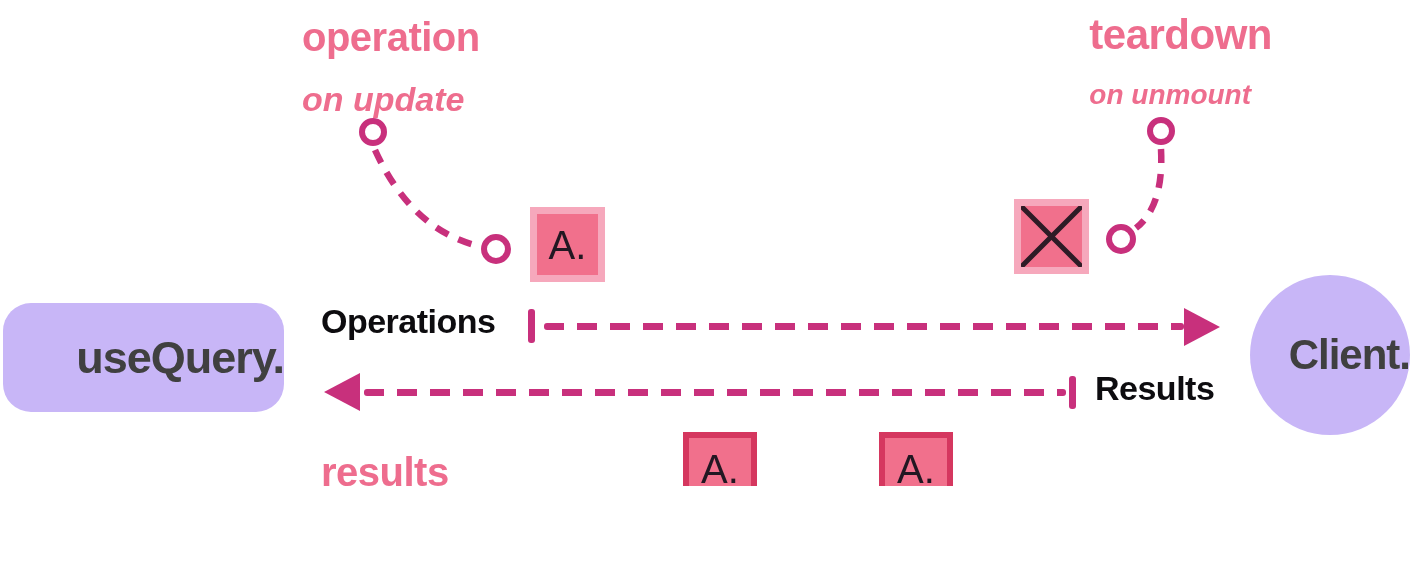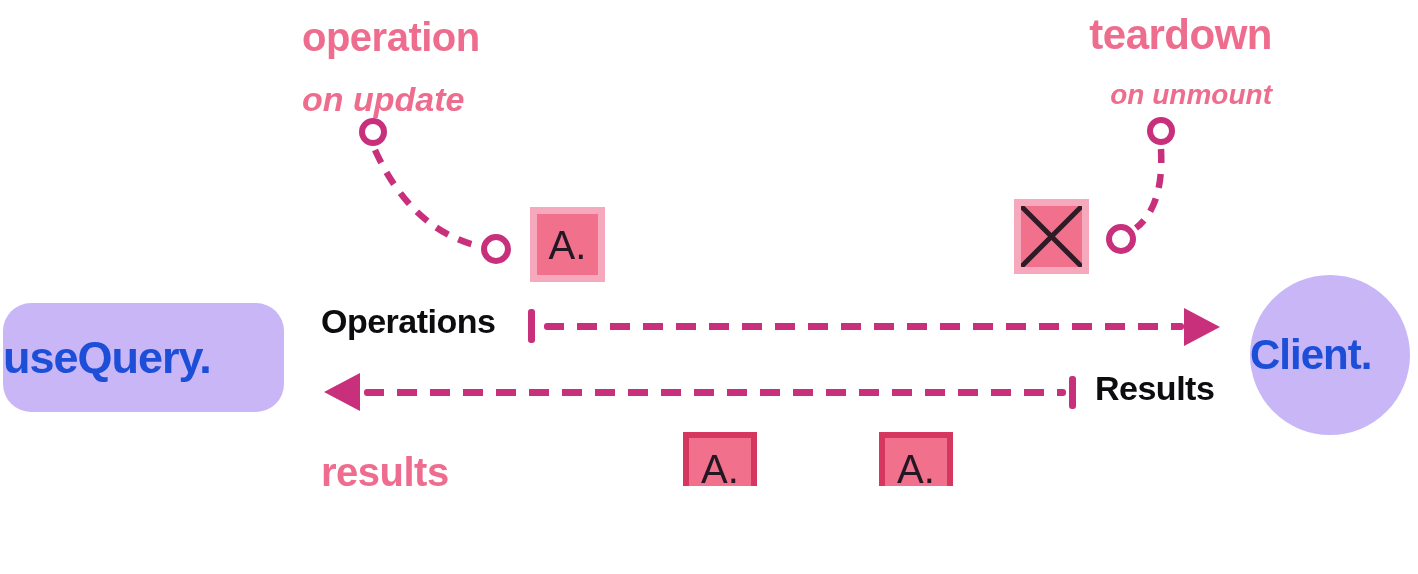--- a/index.html
+++ b/index.html
@@ -7,38 +7,38 @@
     position:relative;
     width:1418px;height:486px;
     background:#ffffff;
     font-family:"Liberation Sans", sans-serif;
     overflow:hidden;
   }
   .abs{position:absolute;}
 
   
   .node{
-    display:flex;align-items:center;justify-content:flex-start;
-    color:#1d4ed8;font-weight:700;letter-spacing:-1px;
+    display:flex;align-items:center;justify-content:flex-end;
+    color:#404040;font-weight:700;letter-spacing:-1px;
   }
   .node-box{
     left:3px;top:303px;width:281px;height:109px;
     background:#c8b6f7;border-radius:28px;font-size:45px;
   }
   .node-circle{
     left:1250px;top:275px;width:160px;height:160px;
     background:#c8b6f7;border-radius:50%;font-size:42px;
   }
 
   
   .annotation{color:#ee6d8e;line-height:1;}
   .ann-title{font-weight:700;font-size:40px;letter-spacing:-0.5px;}
   .ann-sub{font-weight:700;font-style:italic;font-size:34px;margin-top:25px;}
   .ann-operation{left:302px;top:17px;}
-  .ann-teardown{right:146px;top:14px;text-align:right;}
+  .ann-teardown{right:146px;top:14px;text-align:left;}
   .ann-teardown .ann-title{font-size:42px;}
   .ann-teardown .ann-sub{font-size:28px;}
   .ann-results{left:321px;top:452px;}
   .ann-results .ann-sub{font-size:33px;margin-top:13px;}
 
   
   .flow-label{
     color:#0d0c0f;font-weight:700;font-size:34px;line-height:1;letter-spacing:-0.5px;
   }
   .lbl-operations{left:321px;top:304px;}

